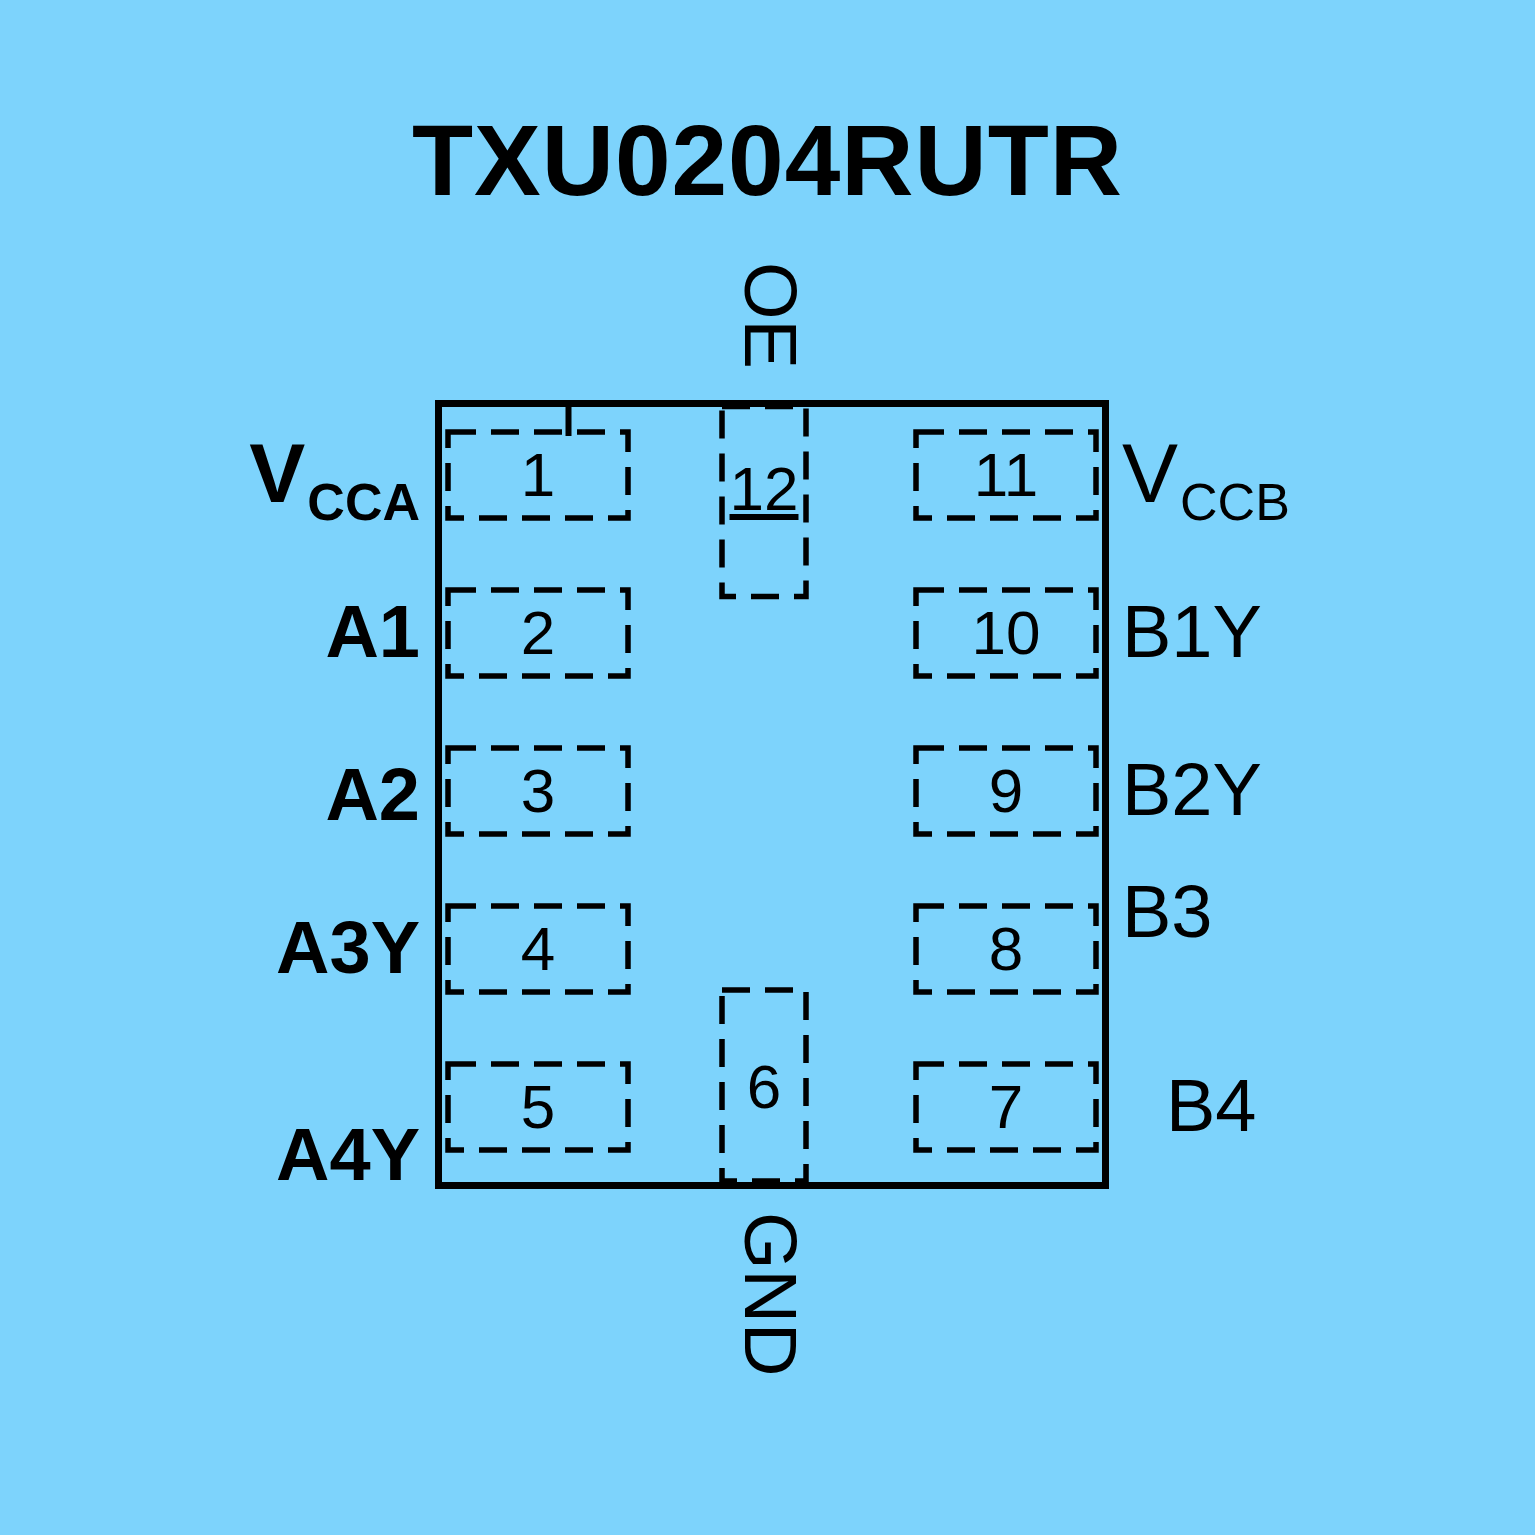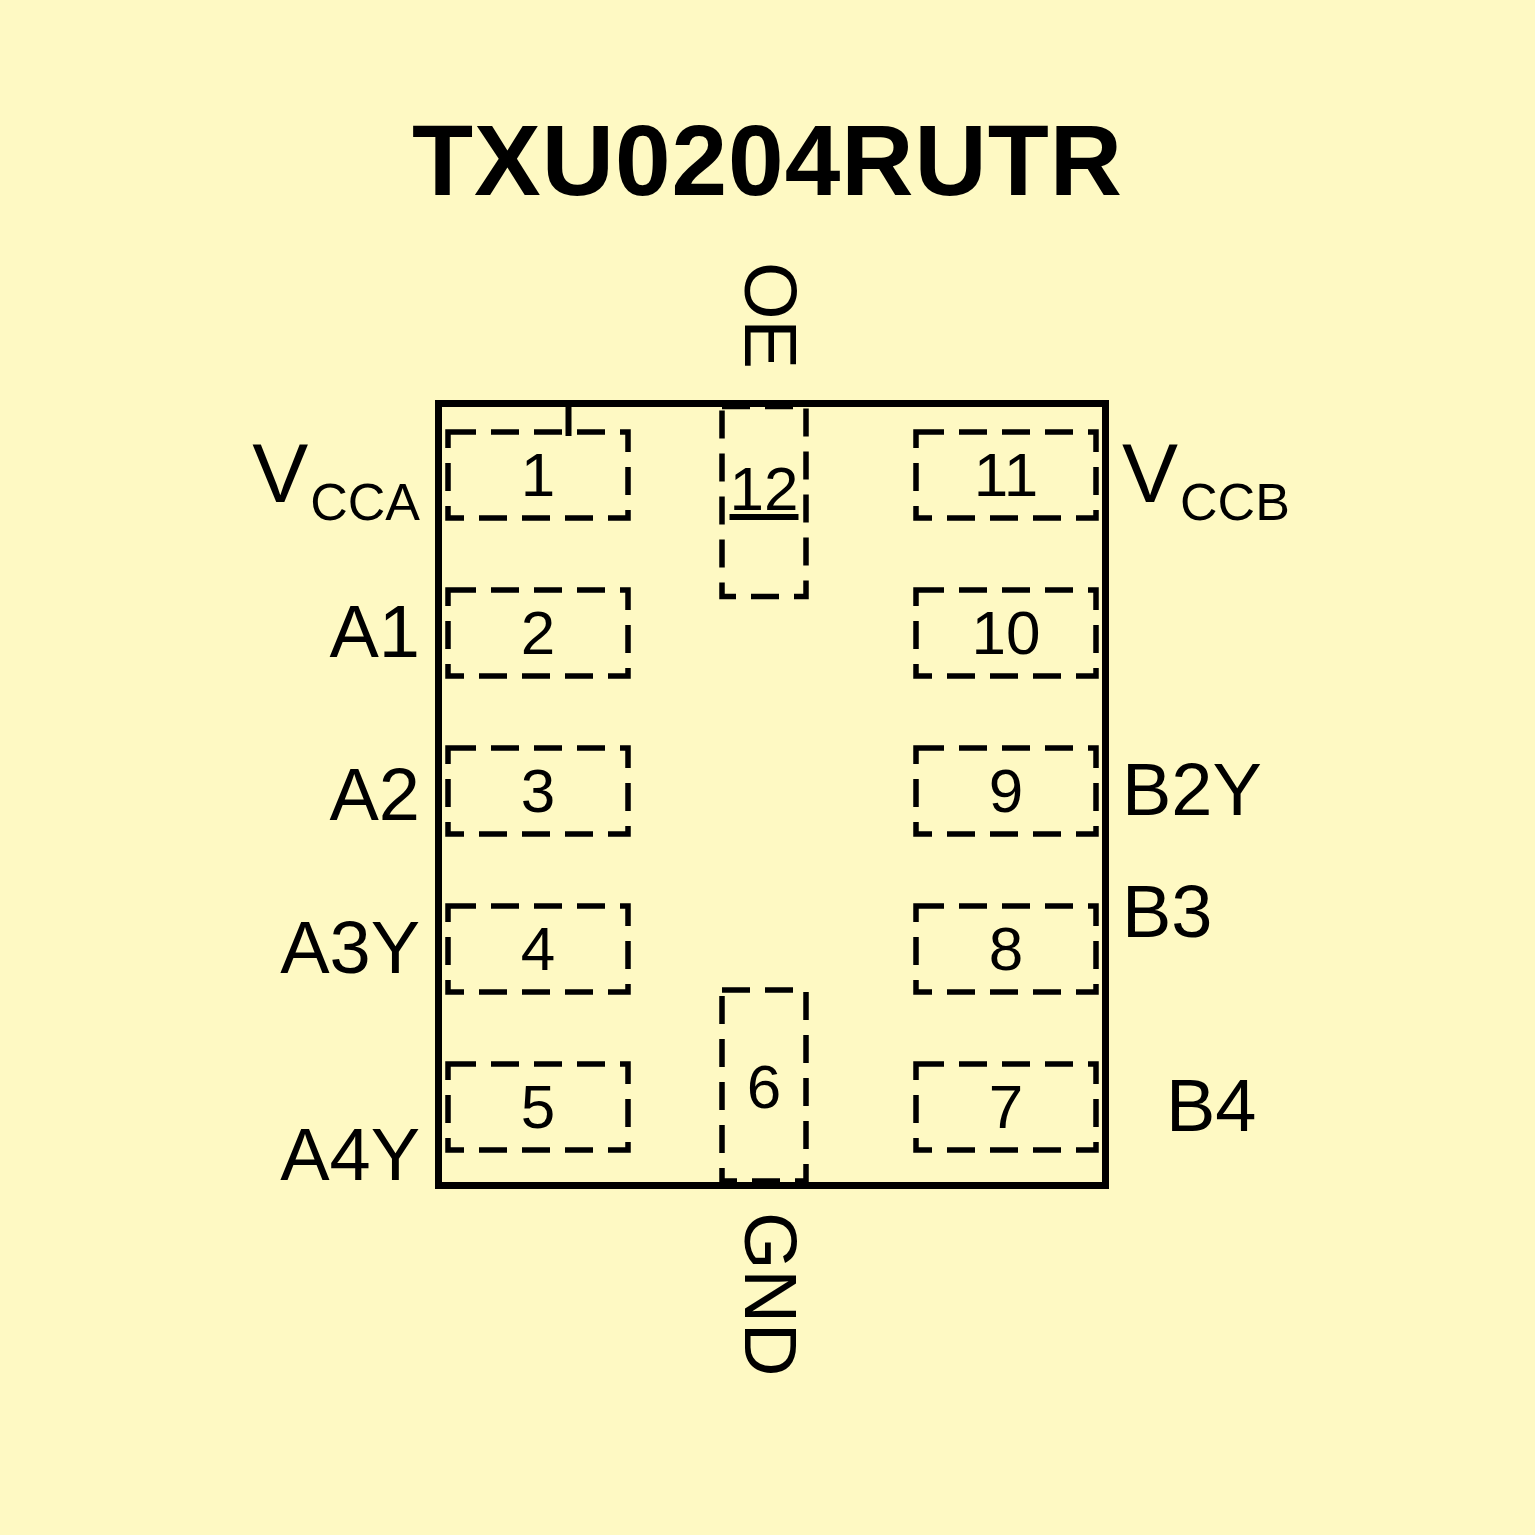--- a/index.html
+++ b/index.html
@@ -4,21 +4,21 @@
 <style>
   * { margin: 0; padding: 0; box-sizing: border-box; }
   html, body { background: #ffffff; }
   body {
     width: 1535px; height: 1535px;
     font-family: "Liberation Sans", sans-serif;
     color: #000;
     position: relative;
     overflow: hidden;
   }
-  .canvas { position: absolute; inset: 0; background: #fef9c3; }
+  .canvas { position: absolute; inset: 0; background: #7dd3fc; }
 
   .title {
     position: absolute;
     top: 110px; left: 0; width: 100%;
     text-align: center;
     font-size: 100px;
     font-weight: bold;
     letter-spacing: 1px;
     line-height: 1;
   }
@@ -35,21 +35,21 @@
     white-space: nowrap;
   }
 
   .side-label {
     position: absolute;
     font-size: 74px;
     line-height: 1;
     white-space: nowrap;
     transform: translateY(-52%);
   }
-  .side-label.left  { right: 1115px; text-align: left; }
+  .side-label.left  { right: 1115px; text-align: left; font-weight: bold; }
   .side-label.right { left: 1122px; text-align: left; }
 
   .vmain { font-size: 84px; line-height: 1; }
   .vsub  { font-size: 52px; line-height: 1; position: relative; top: 18px; margin-left: 2px; }
 
   .vertical-label {
     position: absolute;
     writing-mode: vertical-rl;
     font-size: 74px;
     line-height: 1;
@@ -105,17 +105,18 @@
   <div class="pin-num" style="left:764px;  top:489px;text-decoration:underline;">12</div>
   <div class="pin-num" style="left:764px;  top:1087px;">6</div>
 
   <div class="side-label left" style="top:475px;"><span class="vmain">V</span><span class="vsub">CCA</span></div>
   <div class="side-label left" style="top:633px;">A1</div>
   <div class="side-label left" style="top:796px;">A2</div>
   <div class="side-label left" style="top:949px;">A3Y</div>
   <div class="side-label left" style="top:1156px;">A4Y</div>
 
   <div class="side-label right" style="top:475px;"><span class="vmain">V</span><span class="vsub">CCB</span></div>
+  <div class="side-label right" style="top:633px;">B1Y</div>
   <div class="side-label right" style="top:791px;">B2Y</div>
   <div class="side-label right" style="top:913px;">B3</div>
   <div class="side-label right" style="top:1107px;margin-left:44px;">B4</div>
 
 </div>
 
 </body></html>

